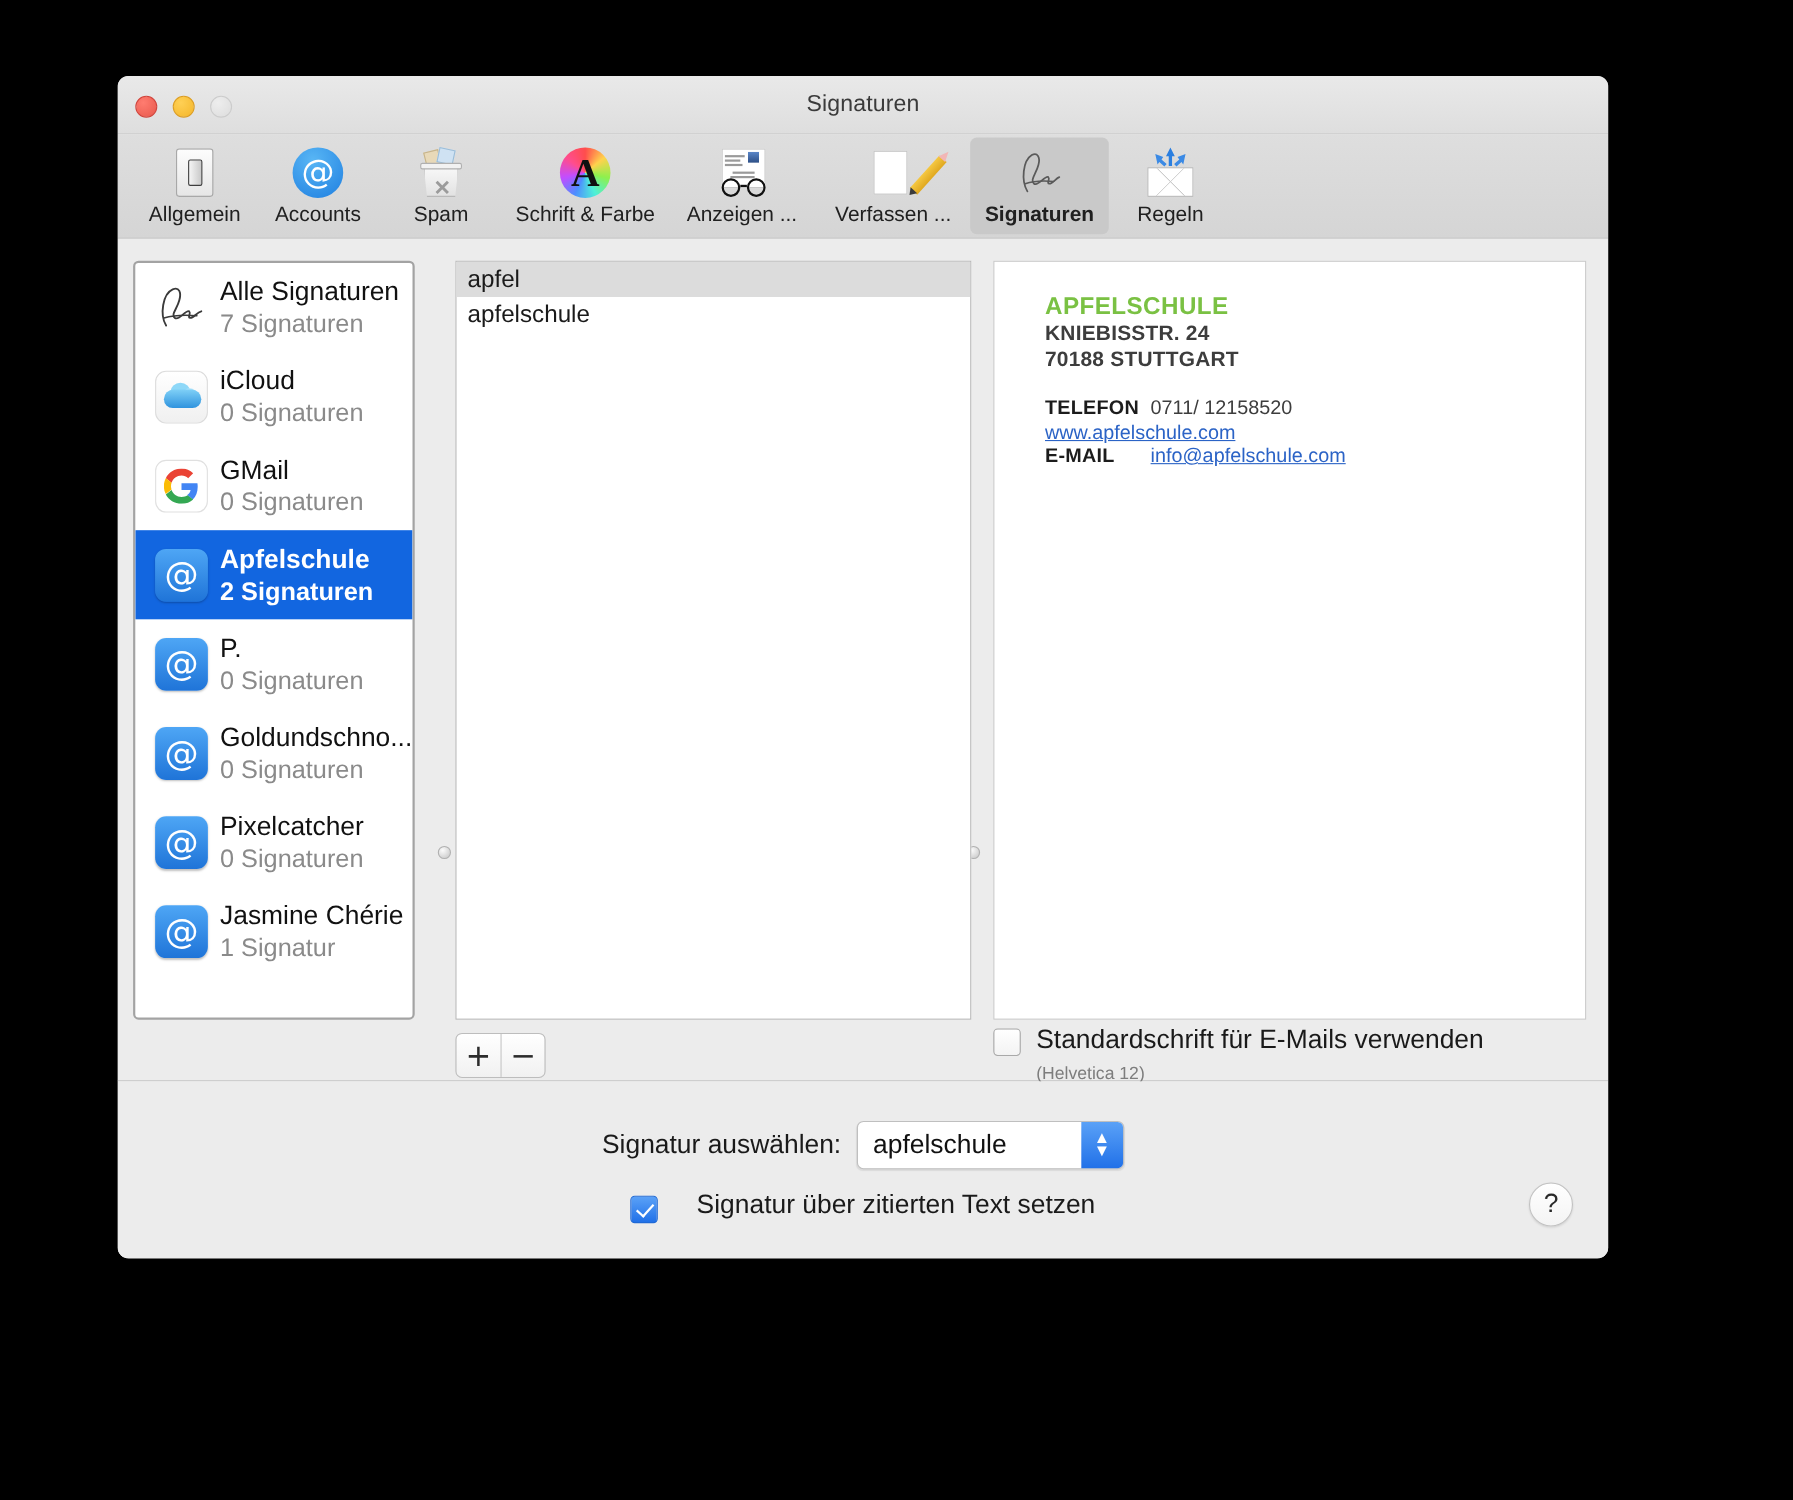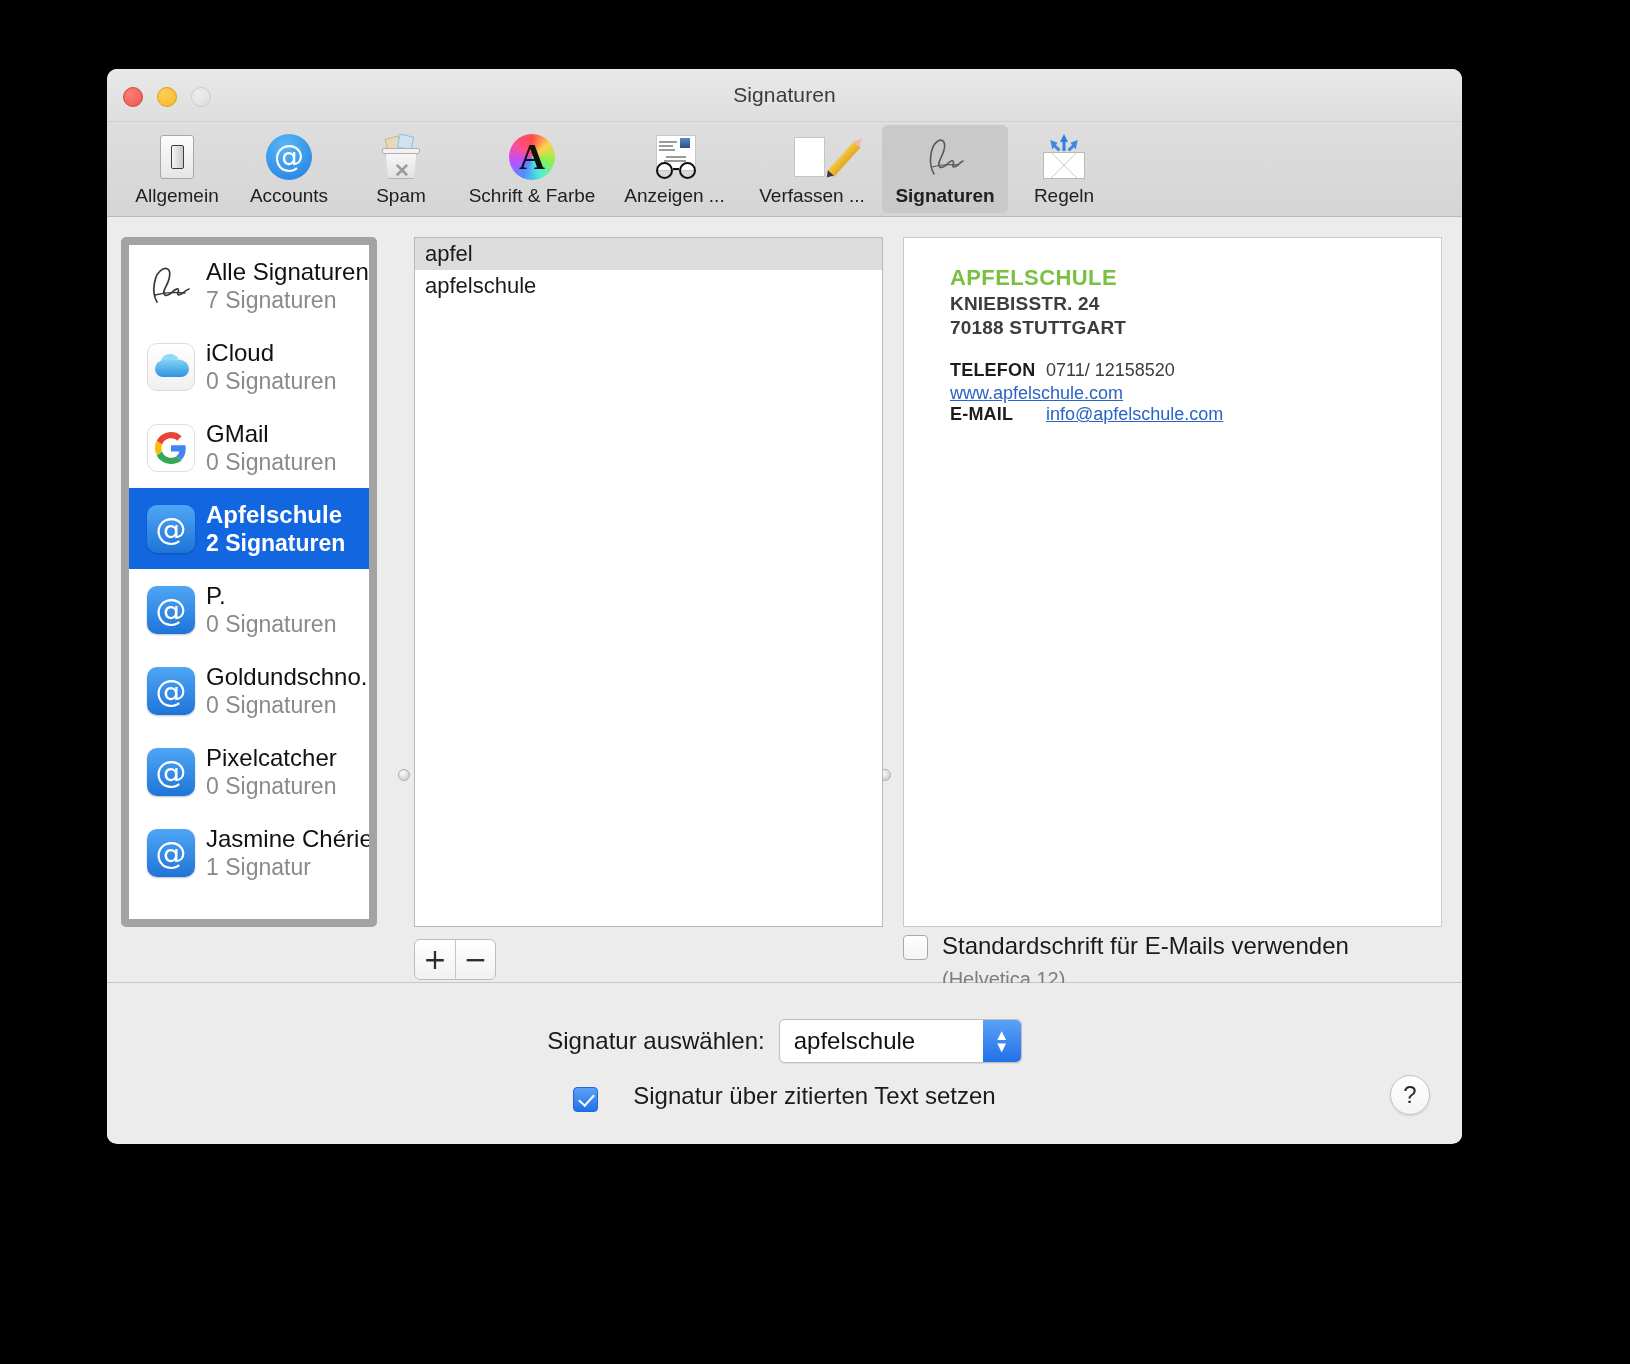--- a/index.html
+++ b/index.html
@@ -158,21 +158,21 @@
     height: 766px;
     background: #ececec;
     border-bottom: 1px solid #c6c6c6;
   }
 
   
   #accounts-panel {
     position: absolute; left: 14px; top: 20px;
     width: 256px; height: 690px;
     background: #fff;
-    border: 8px solid #a3a3a3;
+    border: 2px solid #a3a3a3;
     border-radius: 5px;
     overflow: hidden;
   }
   .acct {
     display: flex; align-items: center;
     height: 81px;
     padding-left: 16px;
   }
   .acct.selected { background: #1266e0; }
   .acct-ico { width: 52px; min-width: 52px; height: 52px; display:flex; align-items:center; justify-content:center; margin-right: 9px; }
@@ -282,21 +282,21 @@
     position: relative;
   }
   .checkbox.checked::after {
     content: "";
     position: absolute; left: 8px; top: 3px;
     width: 7px; height: 13px;
     border: solid #fff; border-width: 0 2.6px 2.6px 0;
     transform: rotate(42deg);
   }
   .cblabel { font-size: 24px; color: #1a1a1a; margin-left: 14px; line-height: 1.45; }
-  .cbsub { font-size: 20px; color: #7d7d7d; margin-left: 39px; margin-top: 4px; }
+  .cbsub { font-size: 16px; color: #7d7d7d; margin-left: 39px; margin-top: 4px; }
 
   
   #footer { position: relative; height: 160px; background: #ececec; }
   #chooser-row {
     position: absolute; left: 0; right: 0; top: 36px;
     display: flex; align-items: center; justify-content: center;
   }
   #chooser-label { font-size: 24px; color: #1a1a1a; margin-right: 14px; }
   #chooser {
     position: relative;

